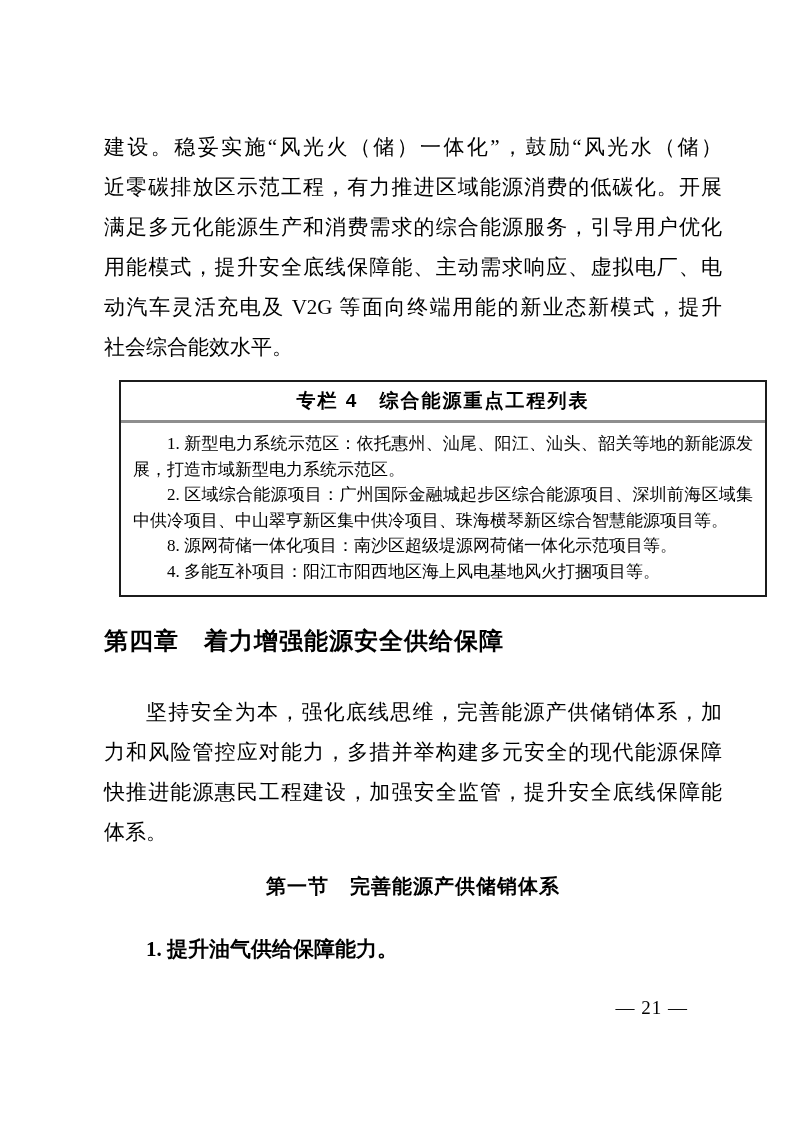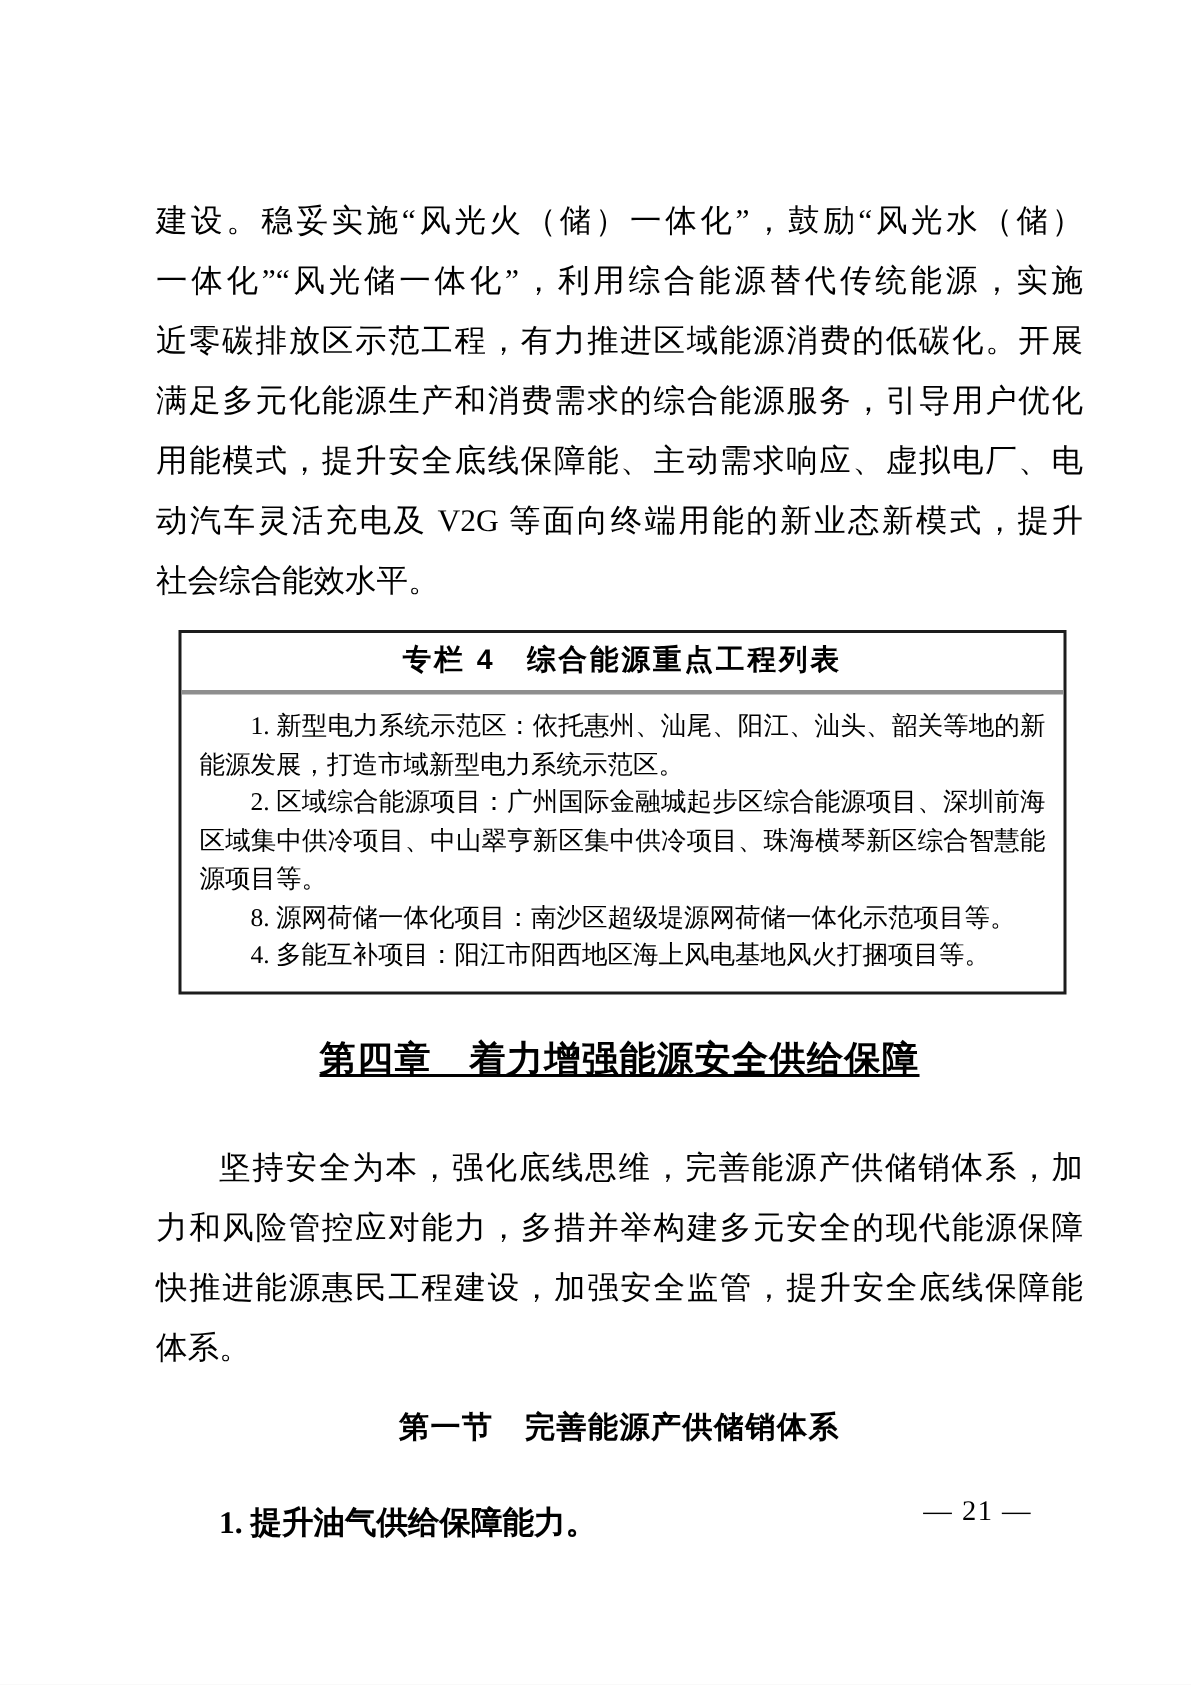--- a/index.html
+++ b/index.html
@@ -31,21 +31,21 @@
     text-align-last: justify;
     white-space: nowrap;
   }
   .line.last { text-align-last: left; white-space: normal; }
   .line.indent { text-indent: 2em; }
 
   
   .box {
     margin-top: 13px;
     margin-left: 15px;
-    width: 592px;
+    width: 648px;
     border: 2px solid #1c1c1c;
     box-sizing: border-box;
     background: #ffffff;
   }
   .box-title {
     font-family: "Liberation Sans", sans-serif;
     font-weight: bold;
     font-size: 19px;
     text-align: center;
     height: 38px;
@@ -59,25 +59,24 @@
     font-size: 17px;
     line-height: 25.5px;
     text-align: justify;
     text-indent: 2em;
   }
 
   .chapter-title {
     margin: 28px 0 0 0;
     font-size: 24px;
     font-weight: bold;
-    text-align: center;
+    text-align: left;
     letter-spacing: 1px;
     height: 32px;
     line-height: 32px;
-    text-decoration: underline;
   }
   .para2 { margin-top: 35px; }
 
   .section-title {
     margin: 20px 0 0 0;
     font-family: Liberation Sans, sans-serif;
     font-size: 20px;
     font-weight: bold;
     text-align: center;
     height: 28px;
@@ -101,21 +100,20 @@
   }
 </style>
 </head>
 <body>
 
 <div class="page">
   <div class="content">
 
     <div class="para para1">
       <div class="line">建设。稳妥实施“风光火（储）一体化”，鼓励“风光水（储）</div>
-      <div class="line">一体化”“风光储一体化”，利用综合能源替代传统能源，实施</div>
       <div class="line">近零碳排放区示范工程，有力推进区域能源消费的低碳化。开展</div>
       <div class="line">满足多元化能源生产和消费需求的综合能源服务，引导用户优化</div>
       <div class="line">用能模式，提升安全底线保障能、主动需求响应、虚拟电厂、电</div>
       <div class="line">动汽车灵活充电及 V2G 等面向终端用能的新业态新模式，提升</div>
       <div class="line last">社会综合能效水平。</div>
     </div>
 
     <div class="box">
       <div class="box-title">专栏 4　综合能源重点工程列表</div>
       <div class="box-body">

